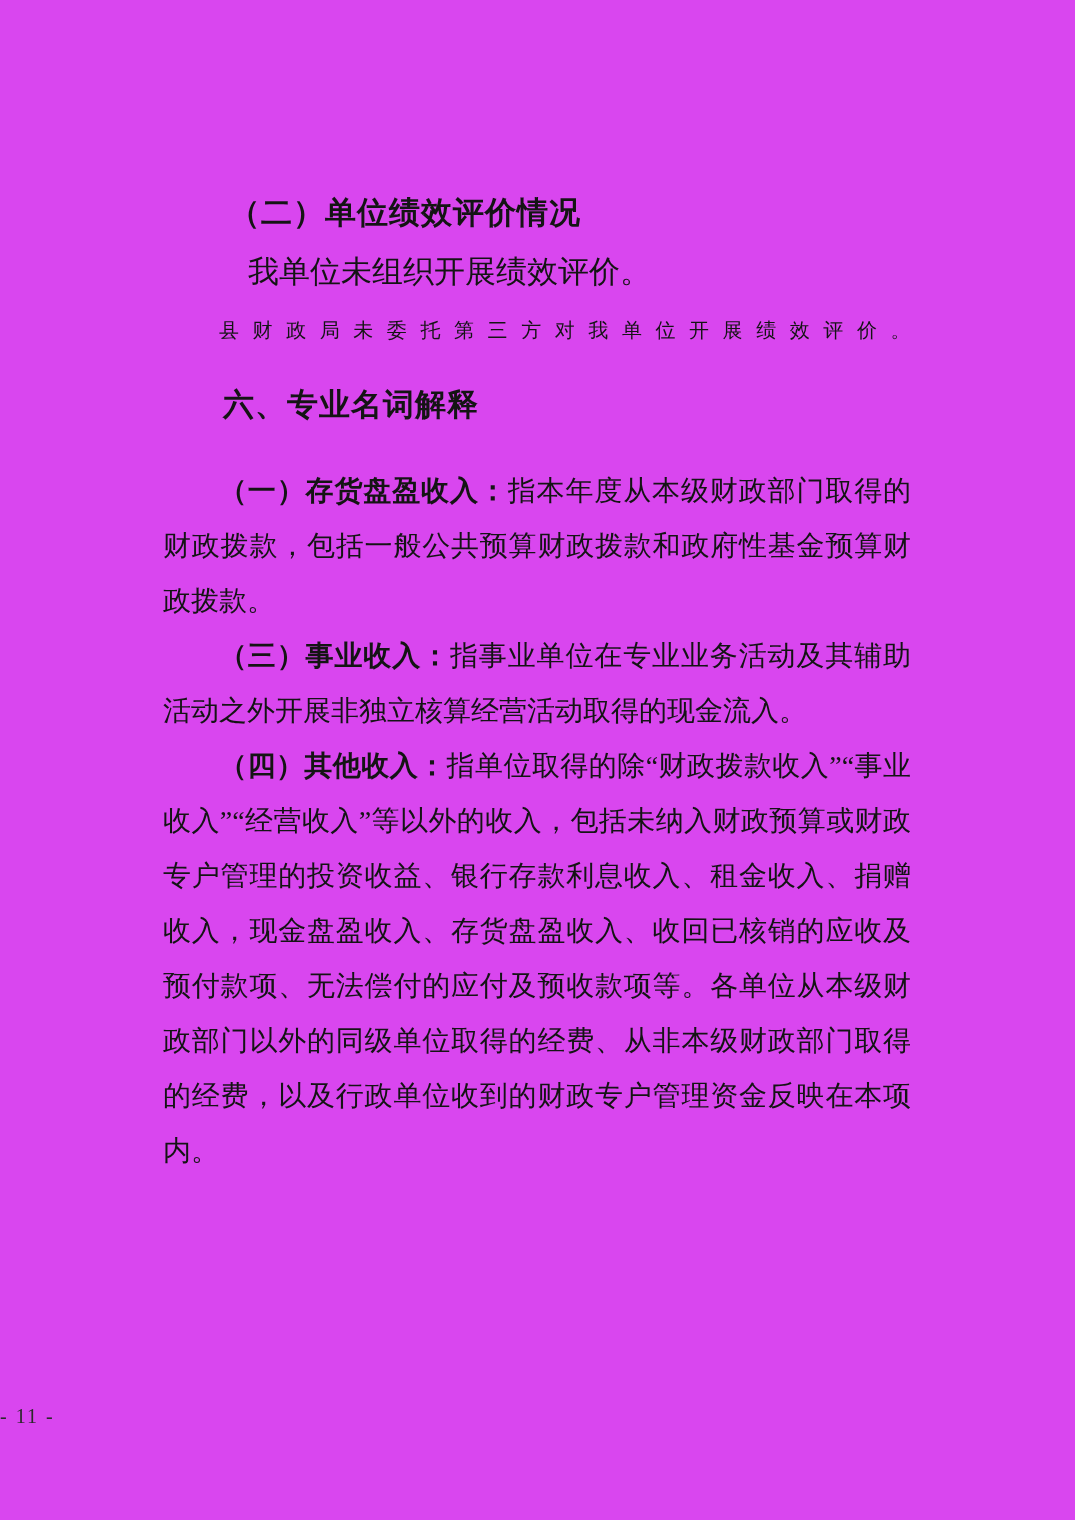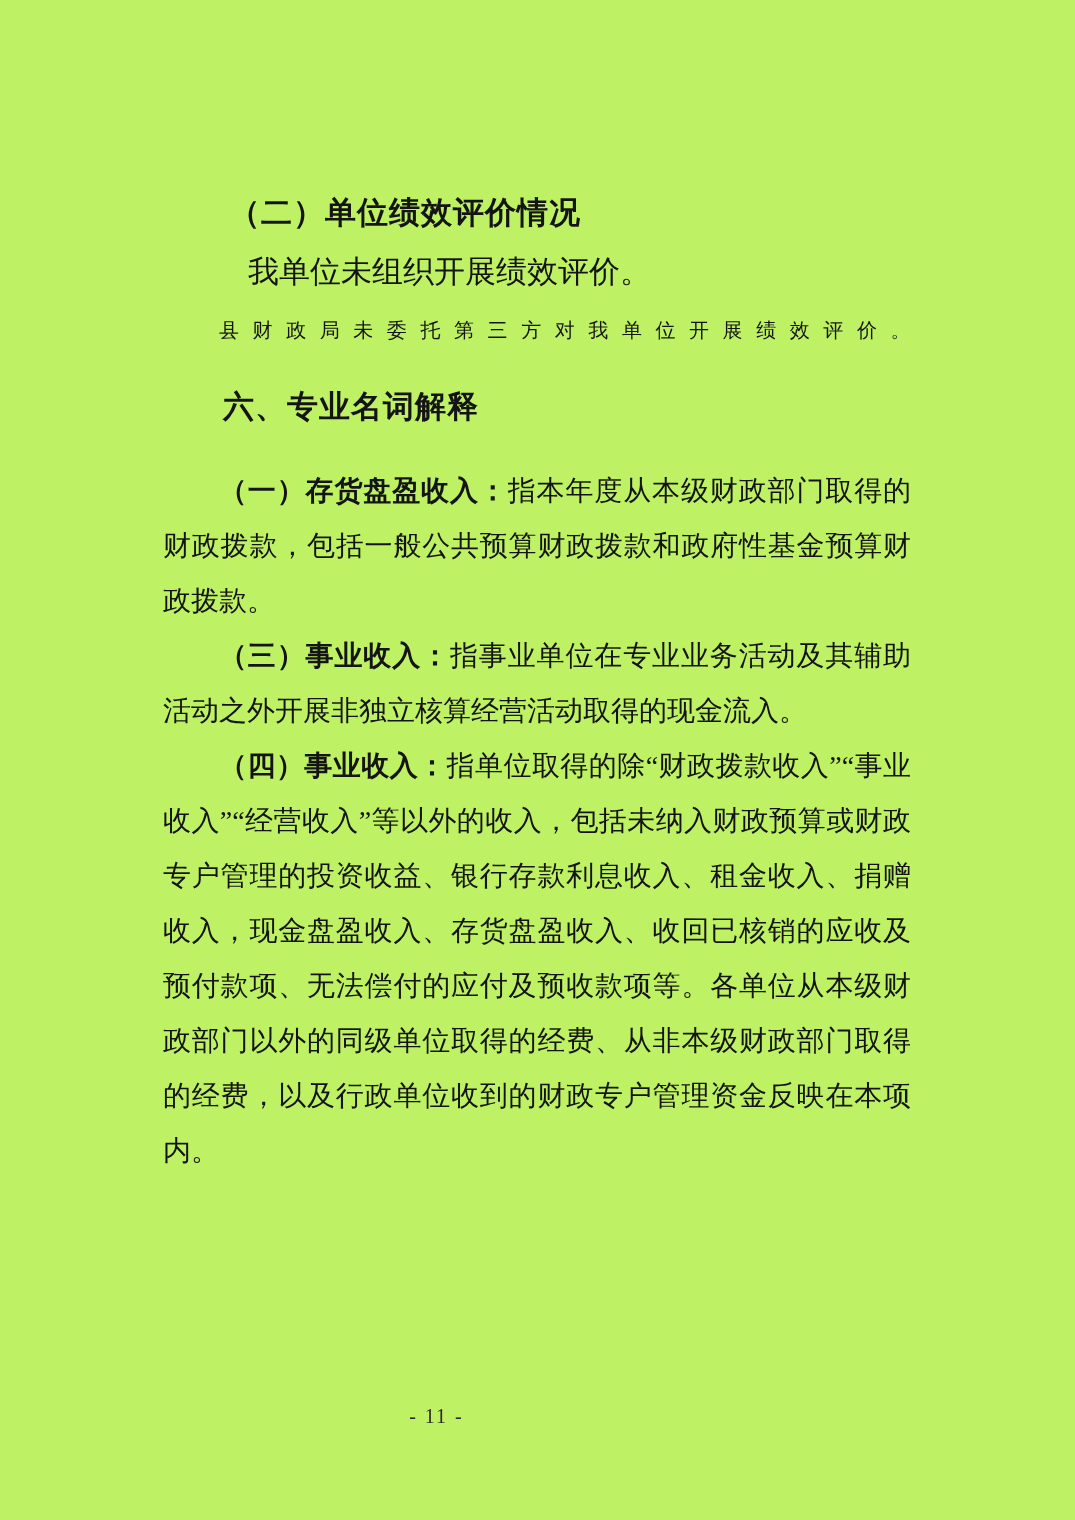--- a/index.html
+++ b/index.html
@@ -8,21 +8,21 @@
     height: 1520px;
     background: #ffffff;
     font-family: "Liberation Serif", serif;
     color: #141414;
     overflow: hidden;
   }
   .page {
     position: relative;
     width: 1075px;
     height: 1520px;
-    background: #bef264;
+    background: #d946ef;
   }
   .content {
     position: absolute;
     left: 163px;
     top: 183px;
     width: 748px;
   }
   
   .sub-heading {
     font-size: 31px;
@@ -41,21 +41,21 @@
   .perf-para.full-line {
     white-space: normal;
     text-indent: 56px;
     text-align: justify;
     text-align-last: justify;
     letter-spacing: 0.5px;
     font-size: 20px;
   }
   
   .main-heading {
-    font-family: Liberation Serif, serif;
+    font-family: Liberation Mono, monospace;
     font-size: 31px;
     font-weight: 700;
     line-height: 55px;
     text-indent: 60px;
     letter-spacing: 1px;
     margin-top: 19px;
     margin-bottom: 29px;
   }
   
   .def-para {
@@ -69,21 +69,21 @@
   }
   .def-para .definition {
     font-weight: 400;
   }
   
   .footer {
     position: absolute;
     left: 0;
     top: 1405px;
     width: 873px;
-    text-align: center;
+    text-align: left;
   }
   .page-number {
     font-size: 20px;
     letter-spacing: 2px;
     color: #2a2a2a;
     font-family: "Liberation Serif", serif;
   }
 </style>
 </head>
 <body>
@@ -100,21 +100,21 @@
 
     <h1 class="main-heading">六、专业名词解释</h1>
 
     <section class="glossary">
 
       <p class="def-para"><span class="term">（一）存货盘盈收入：</span><span class="definition">指本年度从本级财政部门取得的财政拨款，包括一般公共预算财政拨款和政府性基金预算财政拨款。</span></p>
 
 
       <p class="def-para"><span class="term">（三）事业收入：</span><span class="definition">指事业单位在专业业务活动及其辅助活动之外开展非独立核算经营活动取得的现金流入。</span></p>
 
-      <p class="def-para"><span class="term">（四）事业收入：</span><span class="definition">指单位取得的除“财政拨款收入”“事业收入”“经营收入”等以外的收入，包括未纳入财政预算或财政专户管理的投资收益、银行存款利息收入、租金收入、捐赠收入，现金盘盈收入、存货盘盈收入、收回已核销的应收及预付款项、无法偿付的应付及预收款项等。各单位从本级财政部门以外的同级单位取得的经费、从非本级财政部门取得的经费，以及行政单位收到的财政专户管理资金反映在本项内。</span></p>
+      <p class="def-para"><span class="term">（四）其他收入：</span><span class="definition">指单位取得的除“财政拨款收入”“事业收入”“经营收入”等以外的收入，包括未纳入财政预算或财政专户管理的投资收益、银行存款利息收入、租金收入、捐赠收入，现金盘盈收入、存货盘盈收入、收回已核销的应收及预付款项、无法偿付的应付及预收款项等。各单位从本级财政部门以外的同级单位取得的经费、从非本级财政部门取得的经费，以及行政单位收到的财政专户管理资金反映在本项内。</span></p>
 
     </section>
   </main>
 
   <footer class="footer">
     <span class="page-number">- 11 -</span>
   </footer>
 </div>
 
 </body></html>

